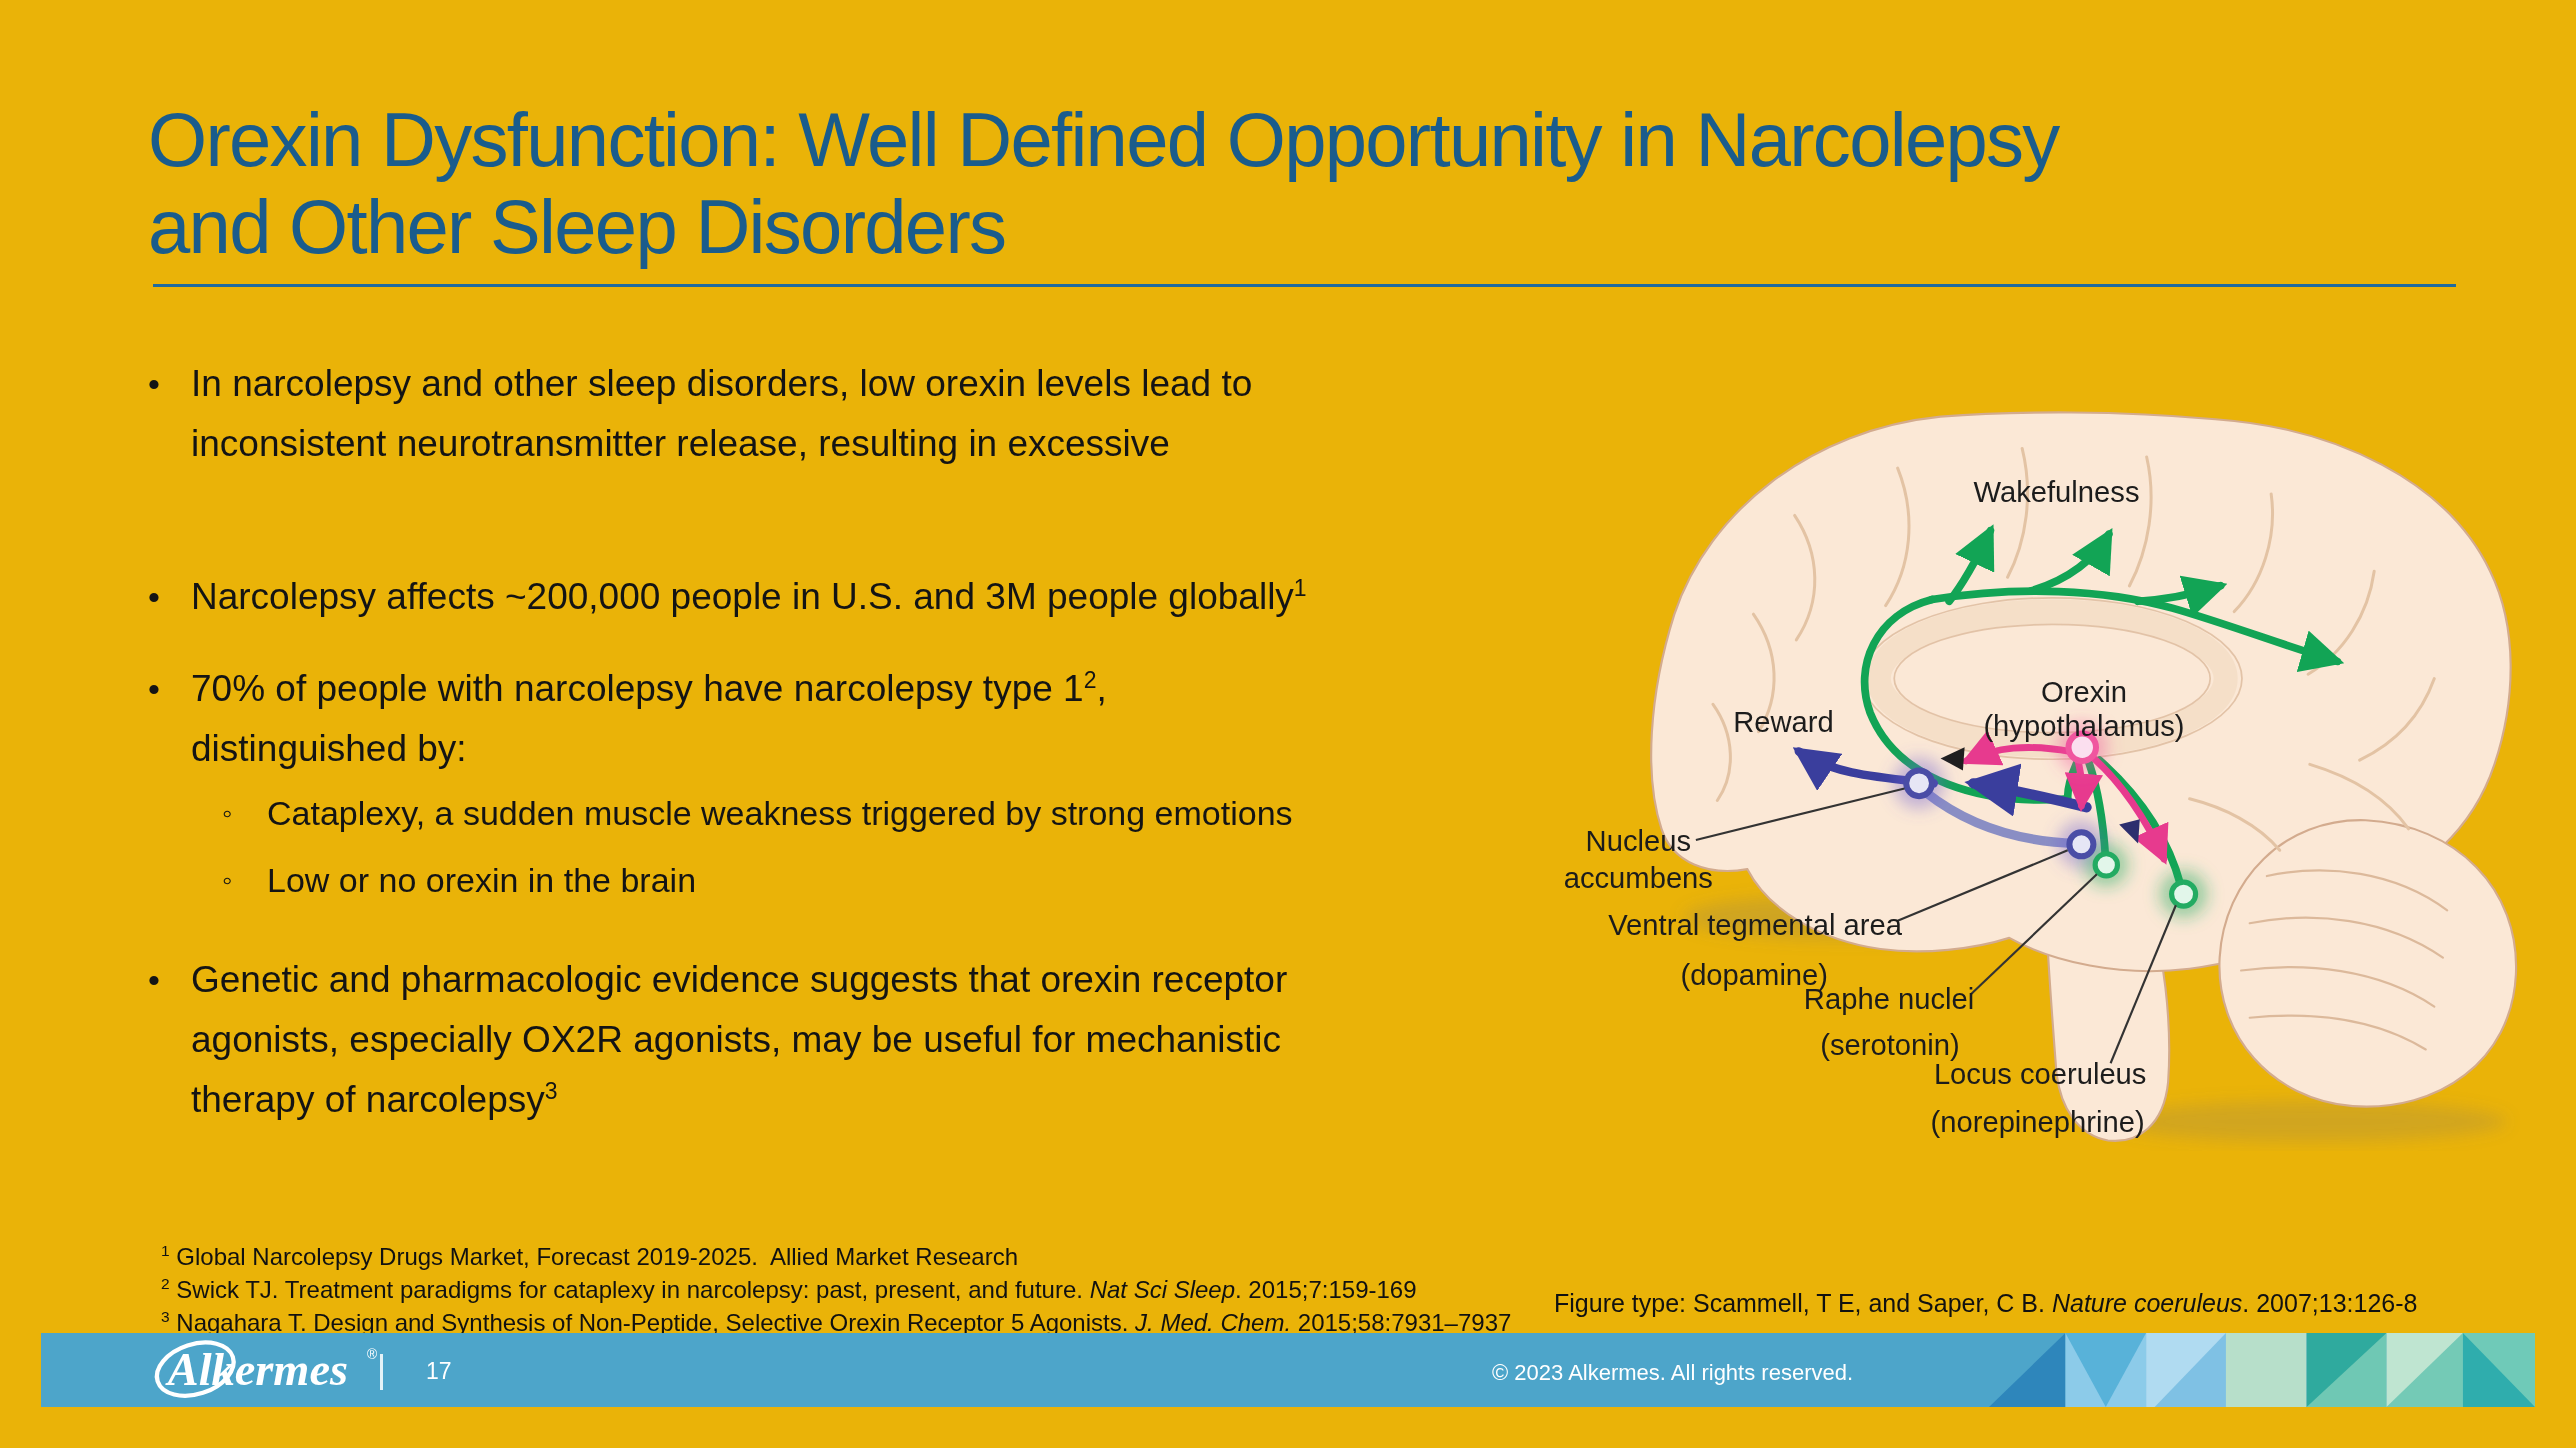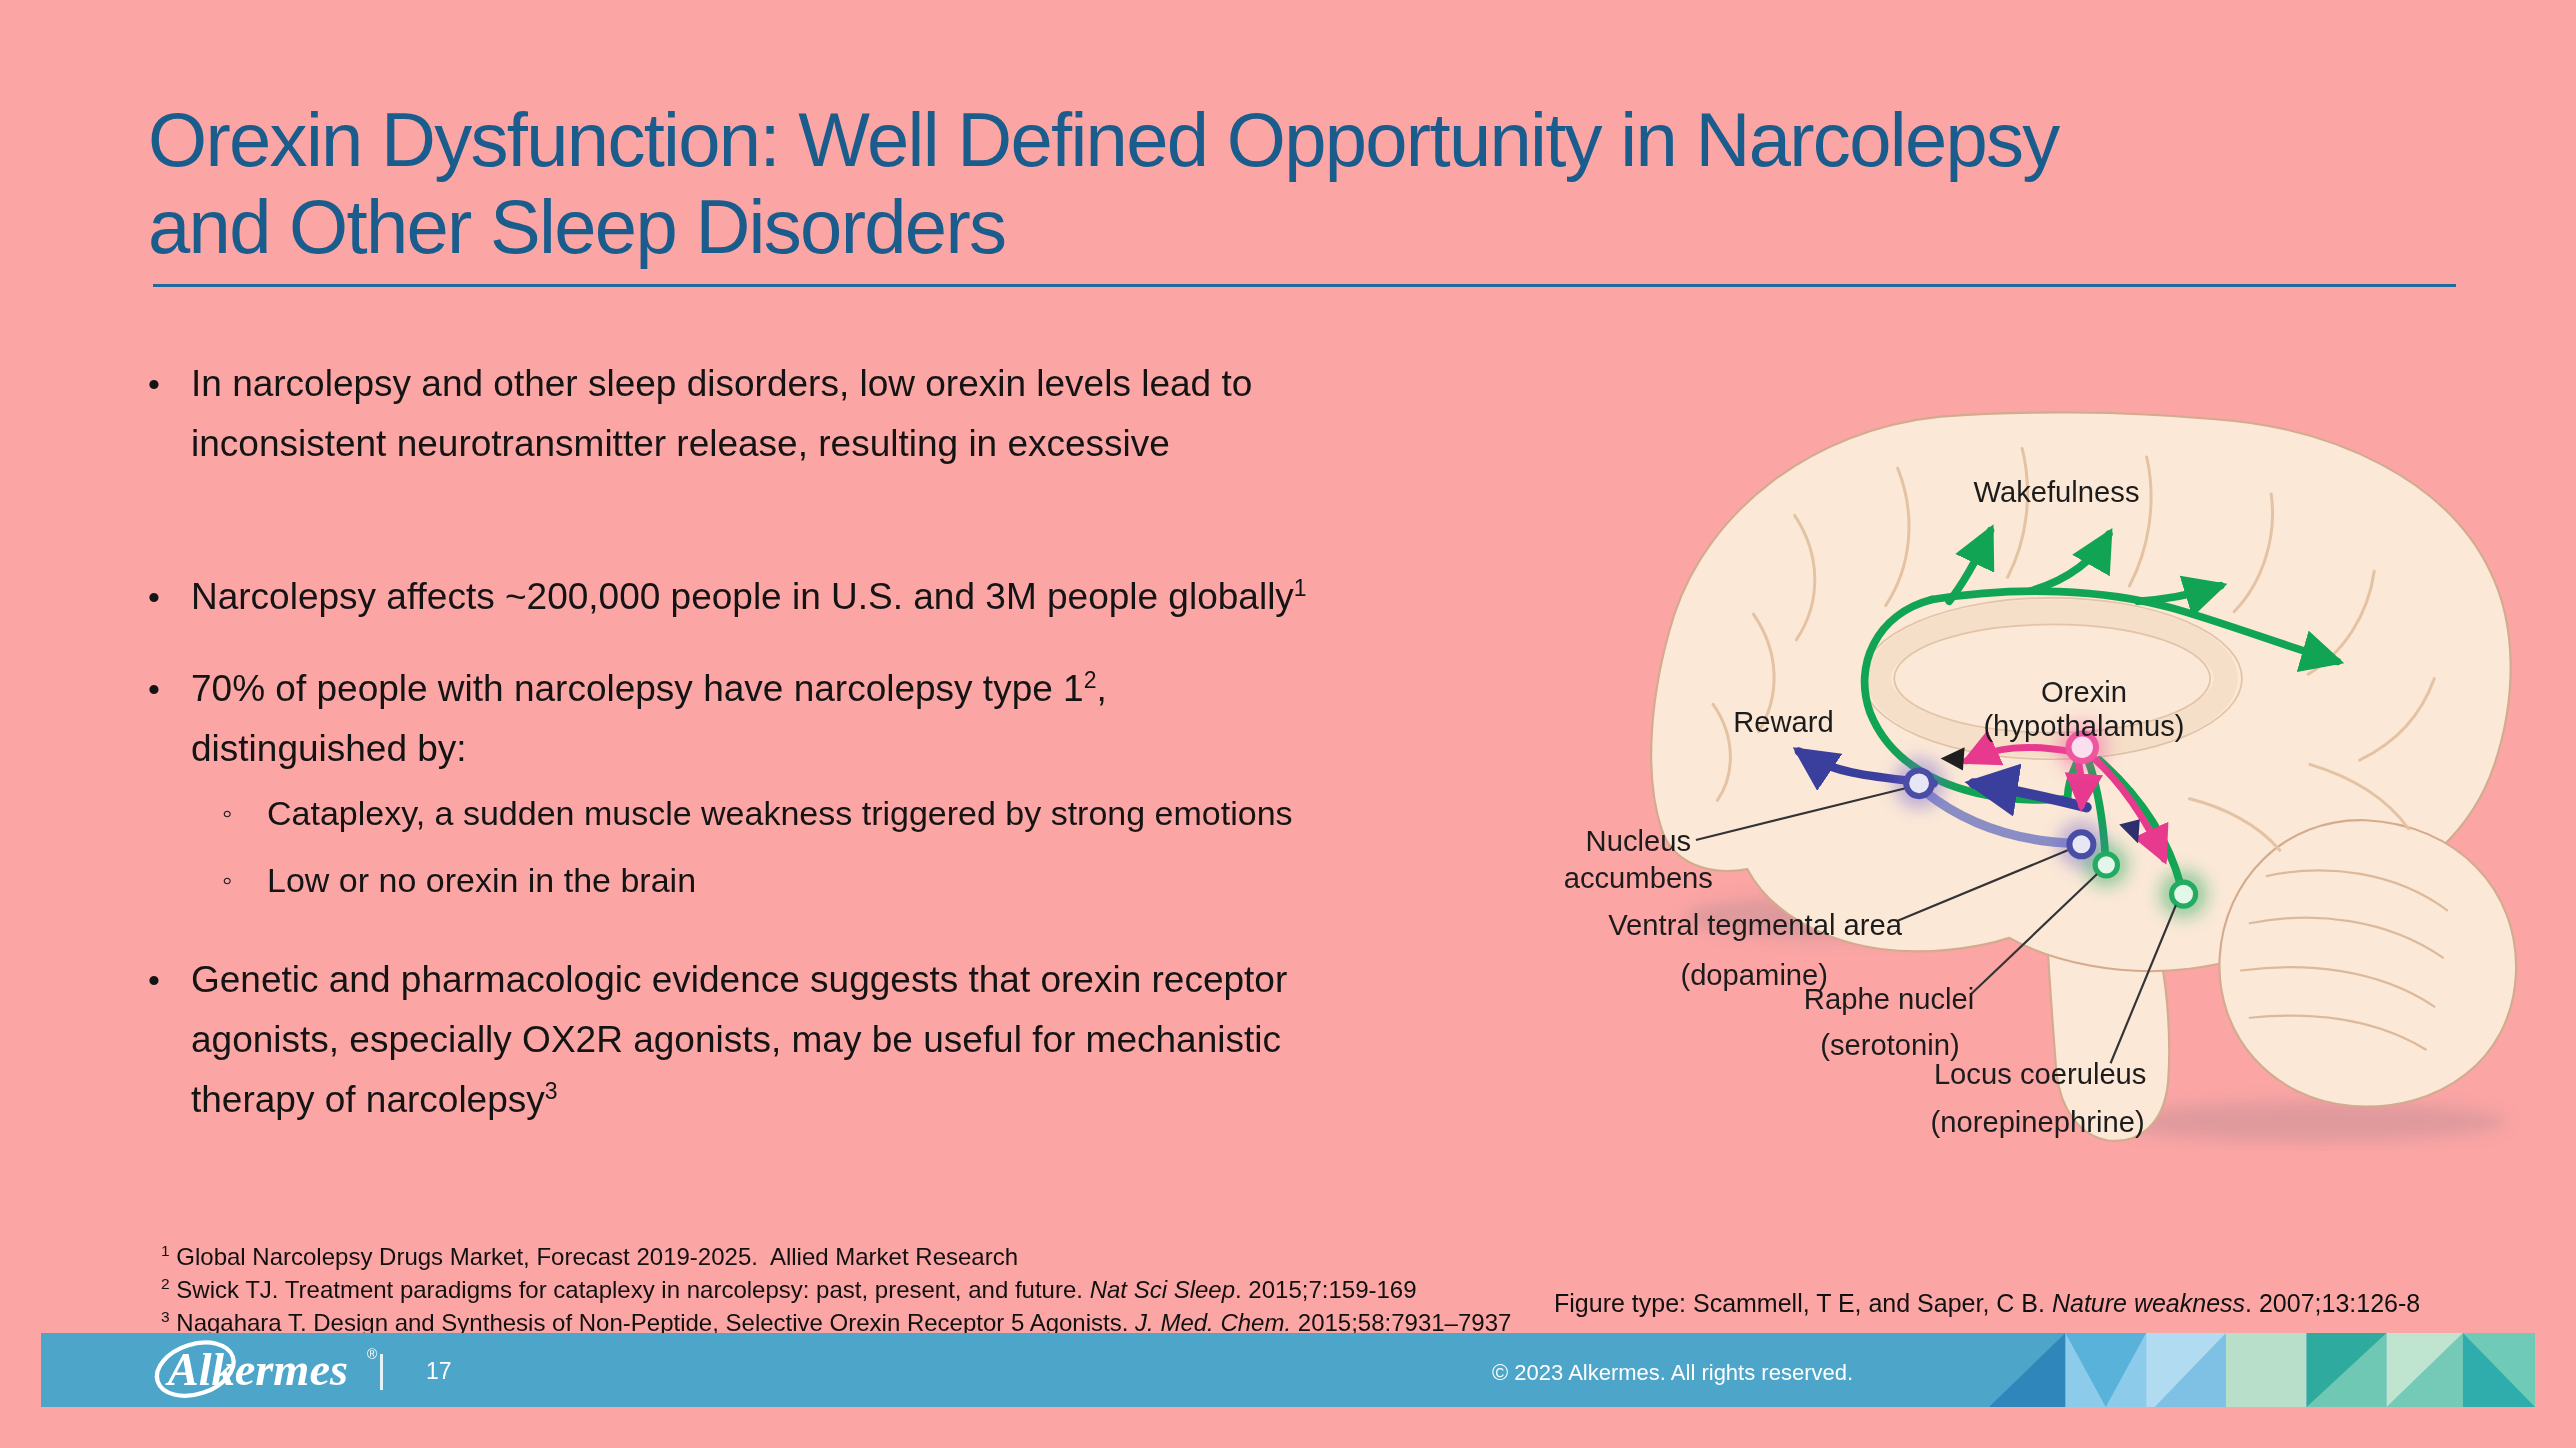--- a/index.html
+++ b/index.html
@@ -1,16 +1,16 @@
 <!DOCTYPE html>
 <html style="font-size:13.7px"><head>
 <meta charset="utf-8">
 <style>
   html,body{margin:0;padding:0;background:#ffffff;}
-  .slide{position:relative;width:2576px;height:1449px;background:#fca5a5;overflow:hidden;
+  .slide{position:relative;width:2576px;height:1449px;background:#eab308;overflow:hidden;
          font-family:"Liberation Sans","DejaVu Sans",sans-serif;color:#1a1a1a;}
 
   
   .title{position:absolute;left:148px;top:96px;width:2353px;
          font-size:76px;line-height:87px;letter-spacing:-1.7px;color:#1a5c8c;font-weight:400;}
   .title-rule{position:absolute;left:153px;top:284px;width:2303px;height:3.4px;background:#1f6b9e;}
 
   
   .brow{position:absolute;left:148px;display:flex;font-size:37px;line-height:60px;color:#141414;}
   .brow .dot{width:43px;flex:0 0 43px;font-size:34px;}
@@ -188,21 +188,21 @@
     <text x="586" y="802" text-anchor="middle">Locus coeruleus</text>
     <text x="583" y="858" text-anchor="middle">(norepinephrine)</text>
   </svg>
 
   <div class="fnotes">
     <div><sup>1</sup> <span>Global Narcolepsy Drugs Market, Forecast 2019-2025.&nbsp; Allied Market Research</span><span class="it"></span><span></span></div>
     <div><sup>2</sup> <span>Swick TJ. Treatment paradigms for cataplexy in narcolepsy: past, present, and future. </span><span class="it">Nat Sci Sleep</span><span>. 2015;7:159-169</span></div>
     <div><sup>3</sup> <span>Nagahara T. Design and Synthesis of Non-Peptide, Selective Orexin Receptor 5 Agonists. </span><span class="it">J. Med. Chem.</span><span> 2015;58:7931–7937</span></div>
   </div>
 
-  <div class="caption"><span>Figure type: Scammell, T E, and Saper, C B. </span><span class="it">Nature weakness</span><span>. 2007;13:126-8</span></div>
+  <div class="caption"><span>Figure type: Scammell, T E, and Saper, C B. </span><span class="it">Nature coeruleus</span><span>. 2007;13:126-8</span></div>
 
   <div class="footer-bar">
     <svg class="logo-svg" viewBox="0 0 340 86">
       <ellipse cx="62" cy="42" rx="46" ry="29" fill="none" stroke="#ffffff" stroke-width="5" transform="rotate(-18 62 42)"></ellipse>
       <text x="30" y="60" font-family="Liberation Serif, DejaVu Serif, serif" font-style="italic" font-weight="bold" font-size="54" fill="#ffffff">Alkermes</text>
       <text x="262" y="30" font-family="Liberation Sans, sans-serif" font-size="16" fill="#ffffff">®</text>
     </svg>
     <div class="footer-divider"></div>
     <div class="page-num">17</div>
     <div class="copyright">© 2023 Alkermes. All rights reserved.</div>

